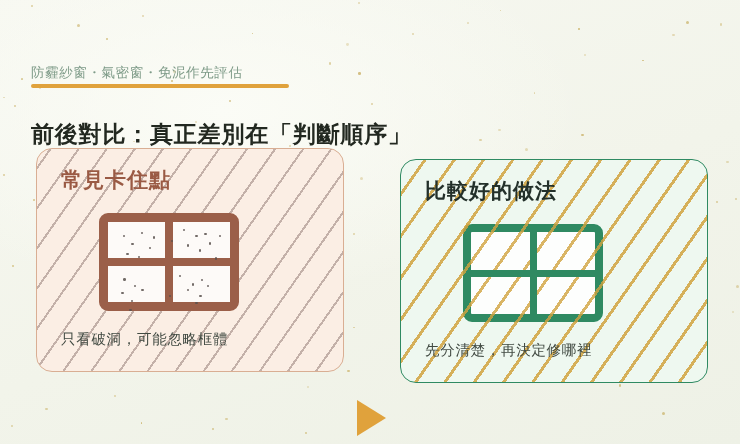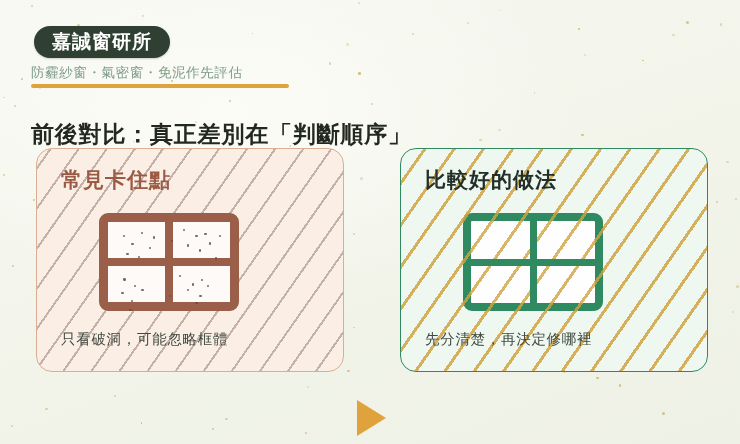--- a/index.html
+++ b/index.html
@@ -119,20 +119,21 @@
   }
   .card-bad {
     left: 36px;
     background: #fbeee4;
     border: 1.5px solid #d9ae93;
   }
   .card-good {
     left: 400px;
     background: #eef8f0;
     border: 1.5px solid #2f8a62;
+    margin-top: 11px;
   }
 
   .card-hatch {
     position: absolute;
     inset: 0;
     pointer-events: none;
   }
   .card-bad .card-hatch {
     background: repeating-linear-gradient(
       -55deg,
@@ -428,23 +429,20 @@
       <i style="width: 1.7px; height: 1.7px; left: 21px; top: 78.1px; opacity: 0.65;"></i>
       <i style="width: 1.8px; height: 1.8px; left: 153.6px; top: 331.1px; opacity: 0.82;"></i>
       <i style="width: 2.8px; height: 2.8px; left: 698.4px; top: 265.5px; opacity: 0.65;"></i>
       <i style="width: 3.1px; height: 3.1px; left: 138.1px; top: 328.2px; opacity: 0.5;"></i>
       <i style="width: 1.9px; height: 1.9px; left: 612.9px; top: 319.2px; opacity: 0.42;"></i>
       <i style="width: 2.6px; height: 2.6px; left: 358.2px; top: 72.2px; opacity: 0.81;"></i>
       <i style="width: 2.7px; height: 2.7px; left: 719.5px; top: 23.1px; opacity: 0.5;"></i>
       <i style="width: 3.2px; height: 3.2px; left: 172.9px; top: 70.1px; opacity: 0.41;"></i>
     </div>
 
-  <div class="brand-badge">
-    <span>嘉誠窗研所</span>
-  </div>
 
   <div class="brand-sub">防霾紗窗・氣密窗・免泥作先評估</div>
 
   <div class="brand-rule"></div>
 
   <h1 class="headline">前後對比：真正差別在「判斷順序」</h1>
 
   <div class="cards">
 
     <div class="card card-bad">

